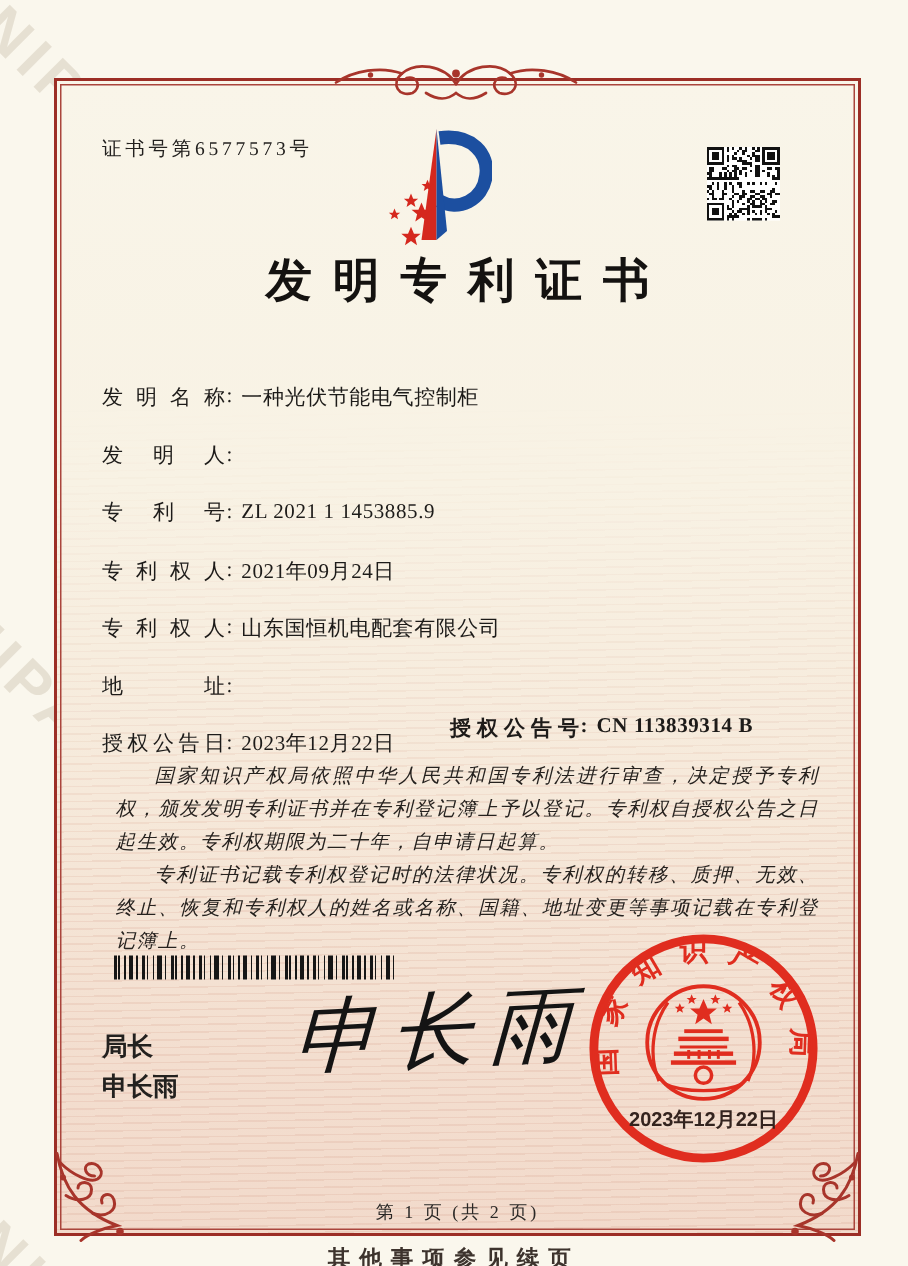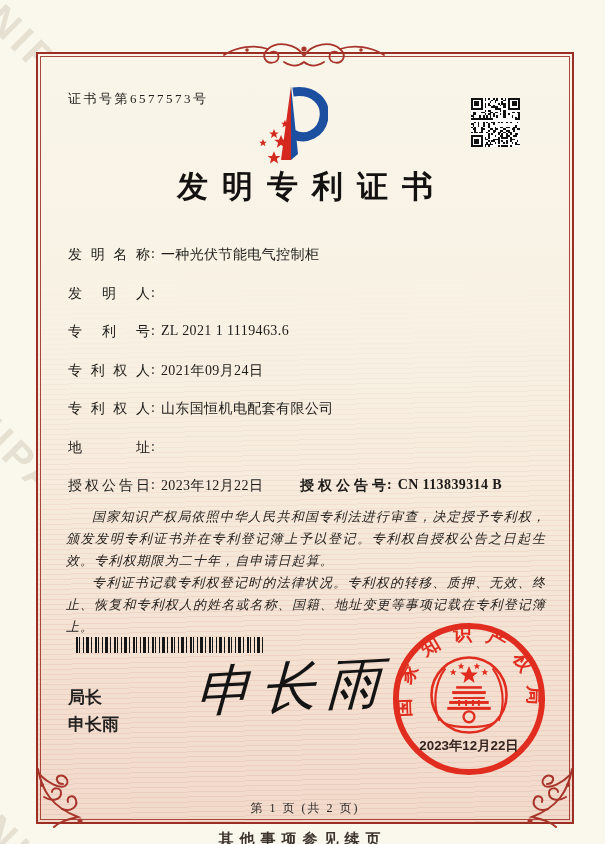--- a/index.html
+++ b/index.html
@@ -29,30 +29,30 @@
 
   .cert-no{position:absolute;left:30px;top:36px;font-size:13px;letter-spacing:2.5px;color:#23211f;}
 
   .logo{position:absolute;left:216px;top:30px;width:74px;height:80px;}
   .qr{position:absolute;left:433px;top:44px;width:49px;height:49px;}
 
   .title{position:absolute;left:0;top:112px;width:100%;text-align:center;
          font-size:31px;font-weight:bold;color:#141210;letter-spacing:14px;text-indent:14px;}
 
   .fields{position:absolute;left:30px;top:192px;right:22px;color:#1d1b19;font-size:14px;}
-  .frow{height:38.5px;display:flex;align-items:flex-start;position:relative;}
+  .frow{height:38.5px;display:flex;align-items:center;position:relative;}
   .flabel{display:inline-block;width:82px;text-align:justify;text-align-last:justify;letter-spacing:0;}
   .fcolon{margin:0 6px 0 1px;}
   .fvalue{letter-spacing:0.4px;}
   .grant2{position:absolute;left:232px;top:0;display:flex;font-weight:bold;}
   .grant2 .flabel{width:86px;}
 
   .paras{position:absolute;left:28px;top:452px;width:480px;color:#26221f;
          font-size:13px;line-height:21.8px;font-style:italic;letter-spacing:1.1px;text-align:justify;}
-  .paras p{margin:0 0 1px 0;text-indent:2em;}
+  .paras p{margin:0 0 1px 11px;text-indent:2em;}
 
   .barcode{position:absolute;left:38px;top:583px;width:190px;height:16px;
      background:repeating-linear-gradient(90deg,#161616 0 2px,rgba(0,0,0,0) 2px 3px,#161616 3px 4px,rgba(0,0,0,0) 4px 7px,#161616 7px 8px,rgba(0,0,0,0) 8px 10px,#161616 10px 13px,rgba(0,0,0,0) 13px 15px,#161616 15px 16px,rgba(0,0,0,0) 16px 19px);}
 
   .director{position:absolute;left:30px;top:630px;font-family:"Liberation Sans","DejaVu Sans",sans-serif;
             font-size:17px;font-weight:600;color:#23211f;line-height:27px;}
   .autograph{position:absolute;left:158px;top:596px;width:230px;font-size:55px;color:#141414;
              font-style:italic;letter-spacing:10px;transform:rotate(-3deg) skewX(-5deg);white-space:nowrap;}
 
   .seal{position:absolute;left:352px;top:566px;width:158px;height:158px;}
@@ -403,21 +403,21 @@
           <span class="fcolon">:</span>
         <span class="fvalue">一种光伏节能电气控制柜</span>
       </div>
       <div class="frow">
         <span class="flabel">发明人</span>
           <span class="fcolon">:</span>
       </div>
       <div class="frow">
         <span class="flabel">专利号</span>
           <span class="fcolon">:</span>
-        <span class="fvalue">ZL 2021 1 1119463.6</span>
+        <span class="fvalue">ZL 2021 1 1453885.9</span>
       </div>
       <div class="frow">
         <span class="flabel">专利权人</span>
           <span class="fcolon">:</span>
         <span class="fvalue">2021年09月24日</span>
       </div>
       <div class="frow">
         <span class="flabel">专利权人</span>
           <span class="fcolon">:</span>
         <span class="fvalue">山东国恒机电配套有限公司</span>

